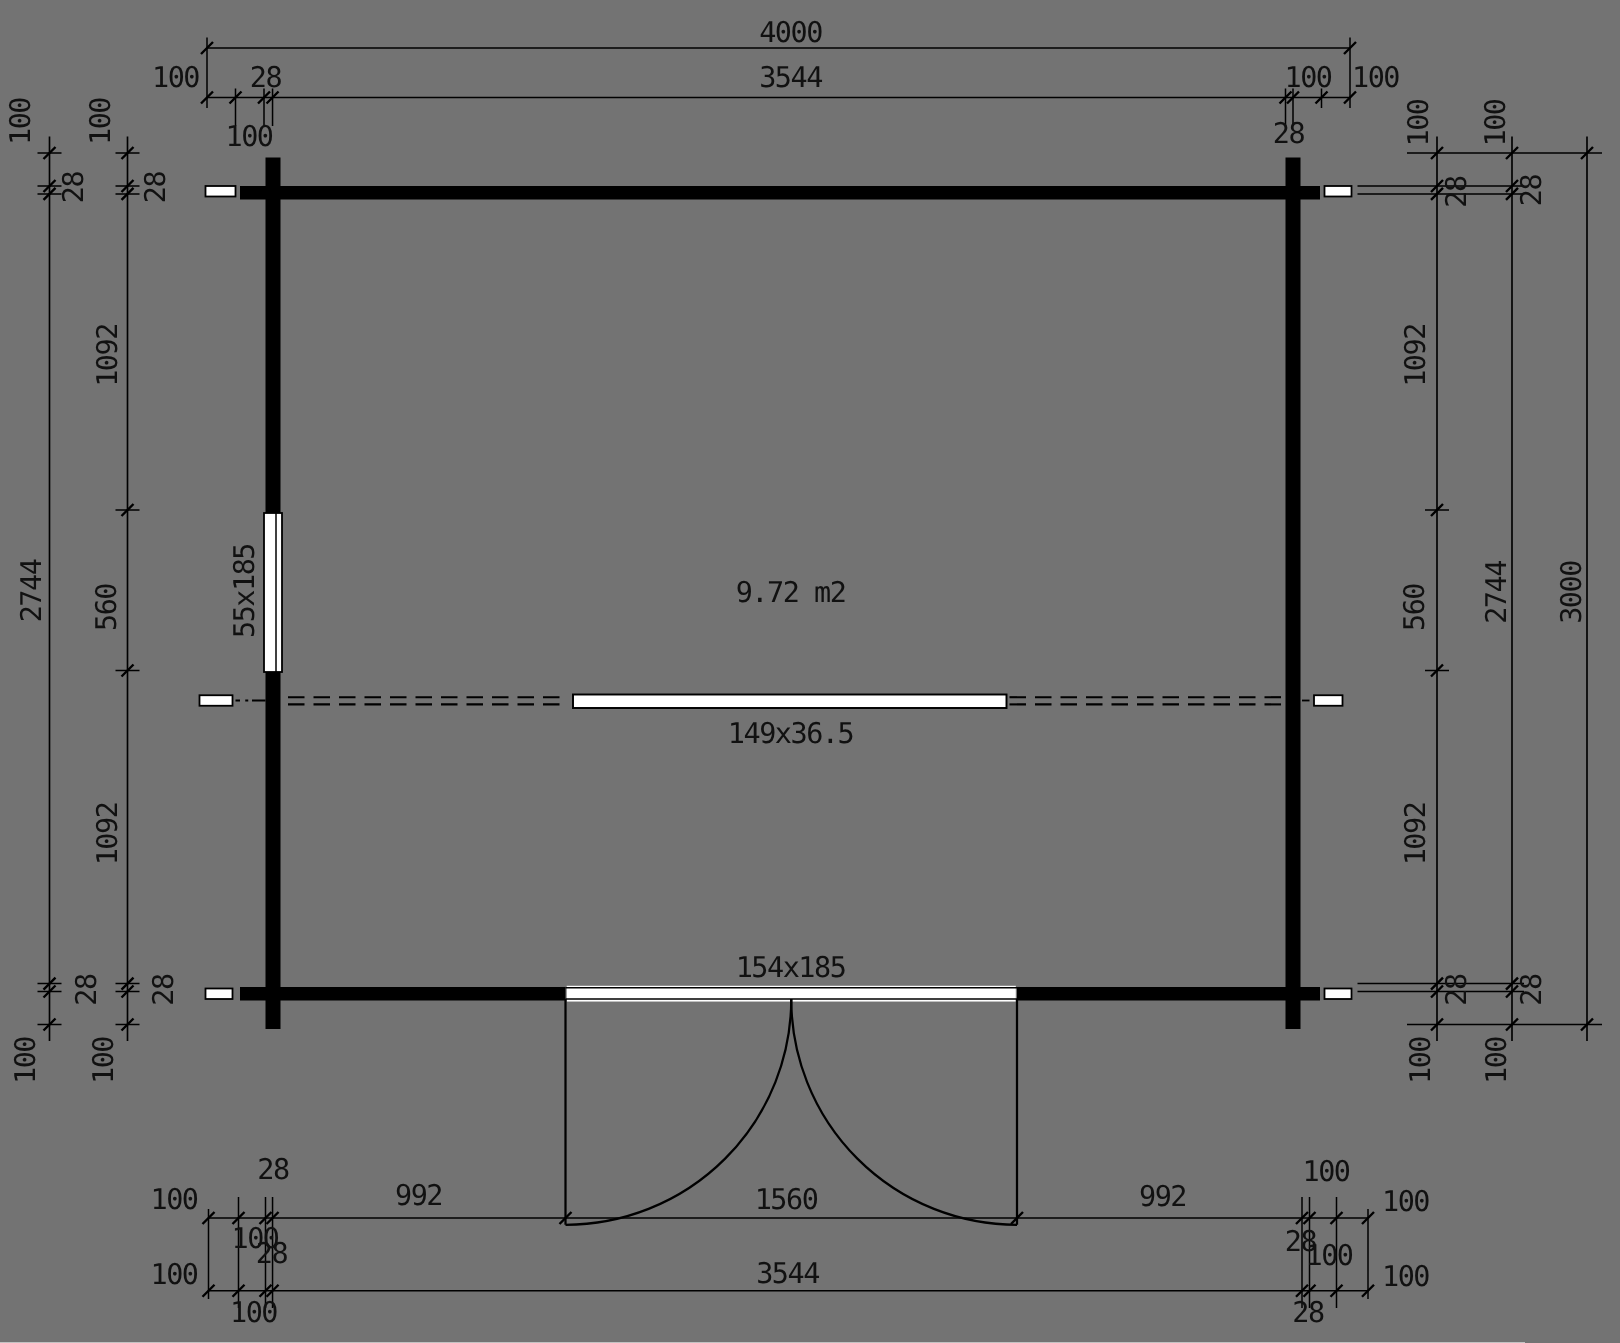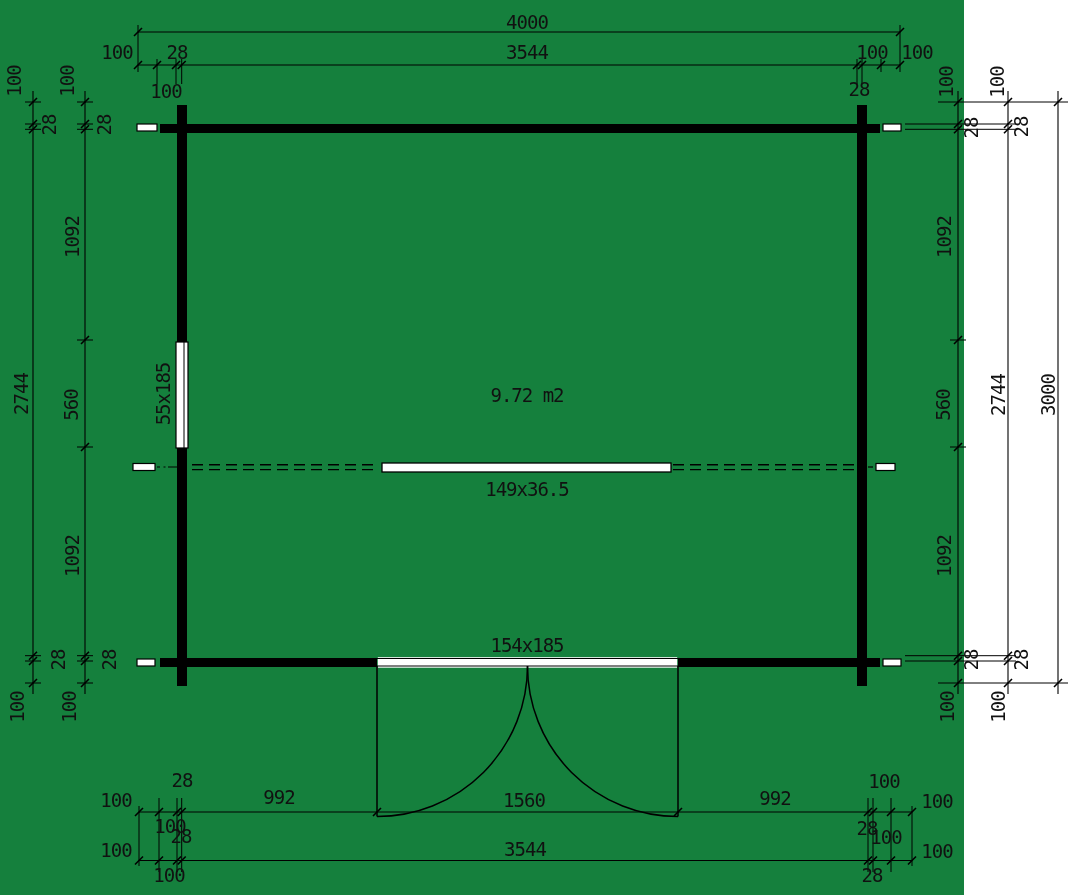--- a/index.html
+++ b/index.html
@@ -1,16 +1,16 @@
 <!DOCTYPE html>
 <html><head>
 <meta charset="utf-8">
 <style>
   html,body{margin:0;padding:0;background:#ffffff;}
-  .canvas{width:964px;height:895px;background:#15803d;position:relative;font-family:"DejaVu Sans Mono",monospace;}
+  .canvas{width:1080px;height:895px;background:#737373;position:relative;font-family:"DejaVu Sans Mono",monospace;}
   svg{display:block;}
   .wall{fill:#000;stroke:none;}
   .logend{fill:#fff;stroke:#000;stroke-width:1.2;}
   .thin{stroke:#000;stroke-width:1.1;fill:none;}
   .ext{stroke:#000;stroke-width:1;fill:none;}
   .tick{stroke:#000;stroke-width:1.6;fill:none;}
   .leaf{stroke:#000;stroke-width:1.5;fill:none;}
   .arc{stroke:#000;stroke-width:1.5;fill:none;}
   .ridge{stroke:#000;stroke-width:1.4;fill:none;stroke-dasharray:11 6;}
   .cline{stroke:#000;stroke-width:1.2;fill:none;}

